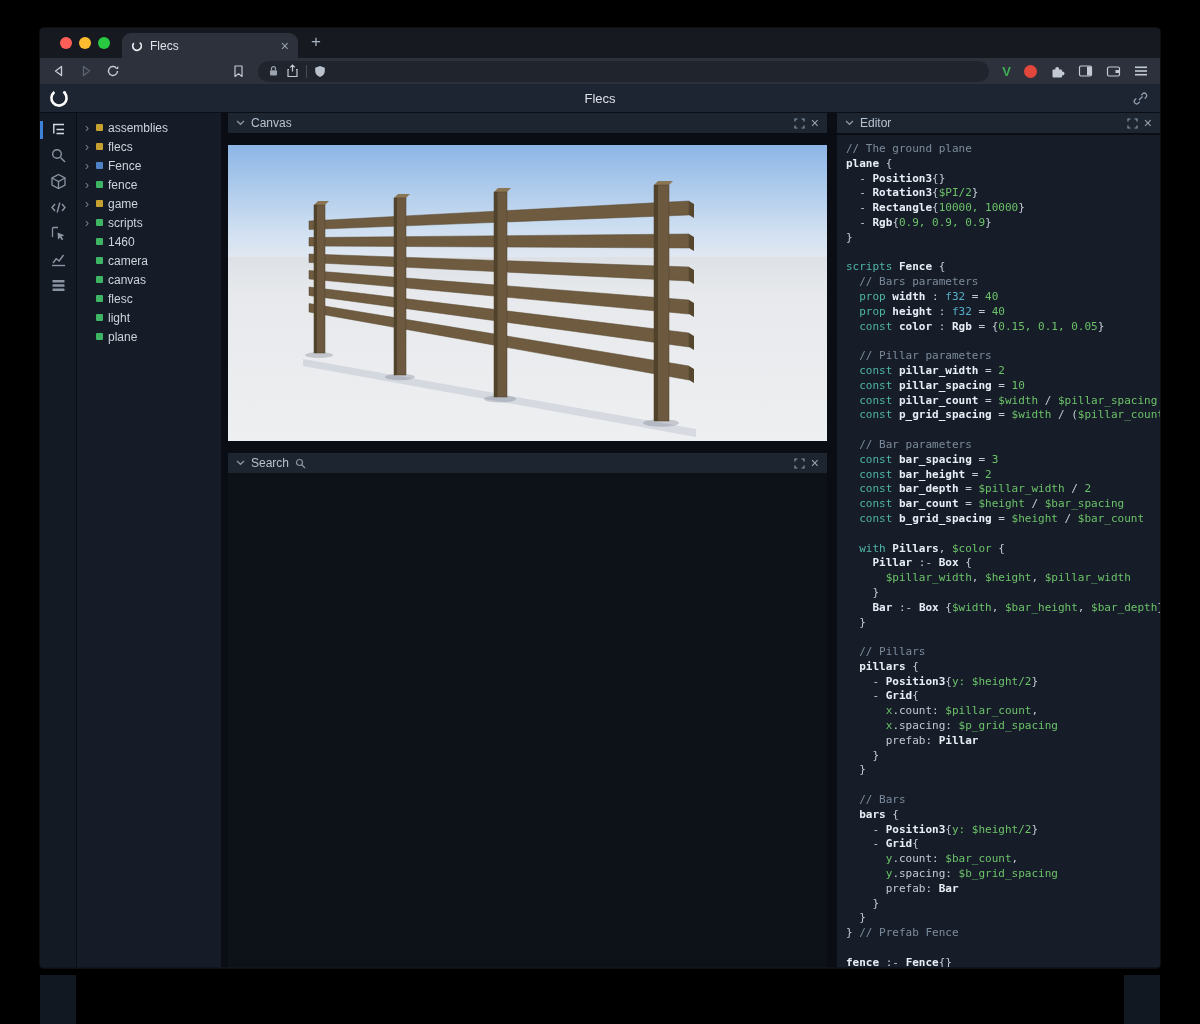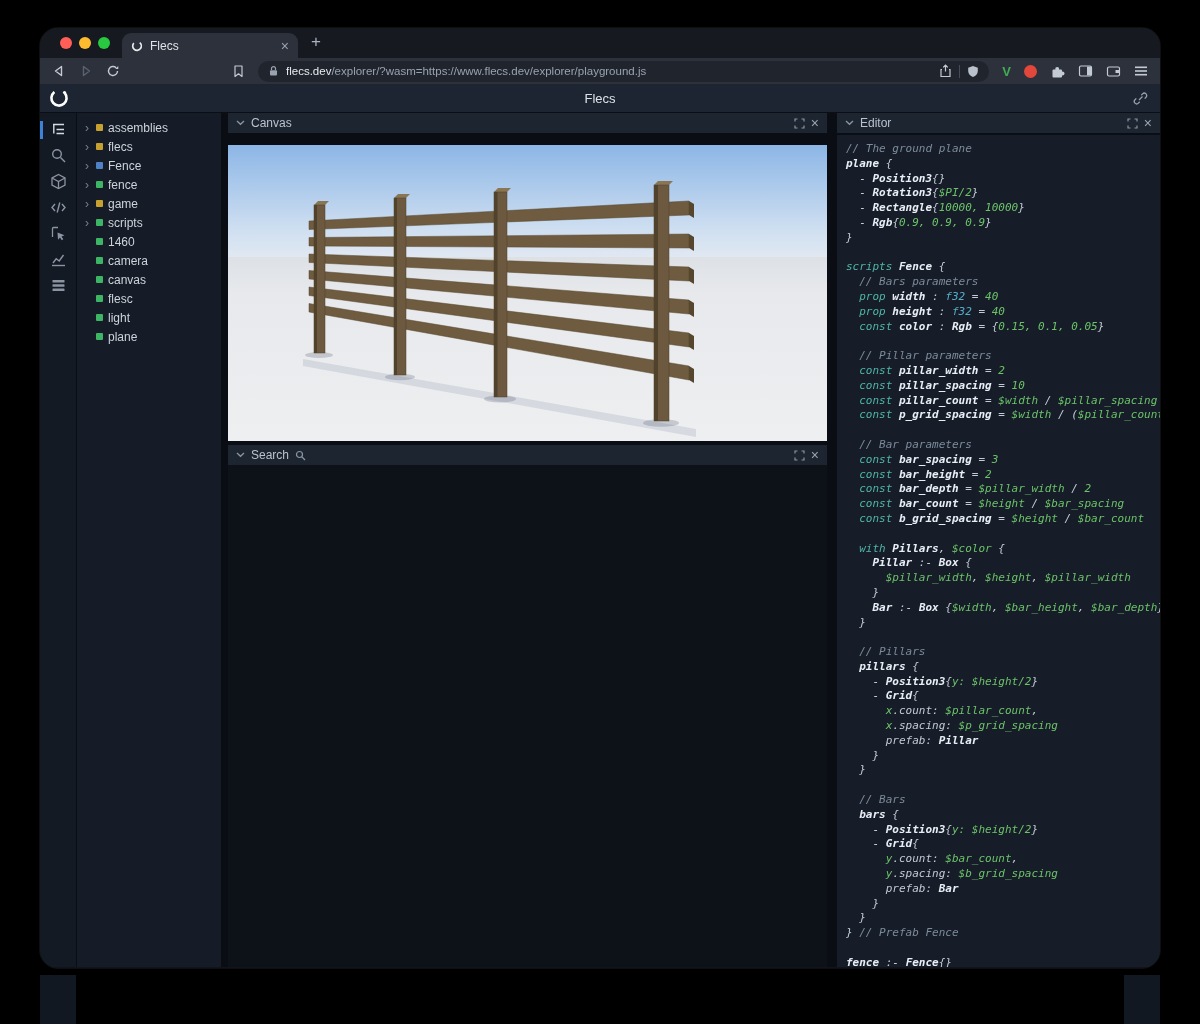--- a/index.html
+++ b/index.html
@@ -4,21 +4,21 @@
 <style>
   * { margin:0; padding:0; box-sizing:border-box; }
   html,body { width:1200px; height:1024px; background:#000; overflow:hidden;
               font-family:"Liberation Sans", sans-serif; }
 
   .bottom-frag { position:absolute; top:975px; width:36px; height:49px; background:#121822; }
   .bottom-frag.left  { left:40px; }
   .bottom-frag.right { left:1124px; }
 
   .window { position:absolute; left:40px; top:28px; width:1120px; height:940px;
-            background:#10151d; border-radius:18px; overflow:hidden;
+            background:#10151d; border-radius:4px; overflow:hidden;
             outline:1px solid rgba(255,255,255,0.06); }
 
   
   .titlebar { height:30px; background:#16191f; display:flex; align-items:flex-end; }
   .traffic { display:flex; gap:7px; align-items:center; padding:0 12px 9px 20px; }
   .tl { width:12px; height:12px; border-radius:50%; display:inline-block; }
   .tl.red    { background:var(--traffic-red,#ff5f57); }
   .tl.yellow { background:var(--traffic-yellow,#febc2e); }
   .tl.green  { background:var(--traffic-green,#28c840); }
 
@@ -71,27 +71,27 @@
   .panel-header { height:20px; background:#1d2530; display:flex; align-items:center; gap:6px;
                   padding:0 8px; font-size:12px; color:#b9c2cf; flex:none; }
   .ph-chev { color:#8a95a3; display:flex; }
   .ph-spacer { flex:1; }
   .ph-expand { color:#8a95a3; display:flex; }
   .ph-close { color:#9aa5b2; font-size:14px; line-height:1; }
 
   .viewport { margin-top:12px; height:296px; background:#e8eaec; overflow:hidden; flex:none; }
   .viewport svg { display:block; }
 
-  .search-header { margin-top:4px;padding-left:8px; }
+  .search-header { margin-top:12px;padding-left:8px; }
   .search-body { flex:1; background:#0d1219; }
 
   .editor-col { width:328px; display:flex; flex-direction:column; padding-left:5px; }
   .editor-body { flex:1; margin-top:2px; background:#161d28; overflow:hidden;
                  padding:7px 0 0 9px; font-family:"DejaVu Sans Mono", monospace;
-                 font-size:11px; line-height:14.8px;font-style:italic; }
+                 font-size:11px; line-height:14.8px; }
   .code-line { white-space:pre; height:14.8px; }
   .tk-c { color:var(--tok-comment,#7c8b9b); }
   .tk-k { color:var(--tok-keyword,#4fb5a7); }
   .tk-b { color:var(--tok-entity,#e9eef6); font-weight:bold; }
   .tk-g { color:var(--tok-value,#6cc269); }
   .tk-t { color:var(--tok-type,#56aecb); }
   .tk-p { color:var(--tok-plain,#c2cbd6); }
 
   svg { flex:none; }
 </style>
@@ -141,21 +141,20 @@
       <svg width="13" height="14" viewBox="0 0 13 14">
           <path d="M3 2h7v10.5L6.5 9.8 3 12.5z" fill="none" stroke="currentColor" stroke-width="1.2" stroke-linejoin="round"></path>
         </svg>
     </span>
 
     <div class="urlbar">
       <svg width="11" height="12" viewBox="0 0 11 12">
         <rect x="2" y="5.2" width="7" height="5.3" rx="1" fill="#9aa3b0"></rect>
         <path d="M3.5 5V3.6a2 2 0 0 1 4 0V5" fill="none" stroke="#9aa3b0" stroke-width="1.2"></path>
       </svg>
-      <span class="url-text"><span class="url-domain">flecs.dev</span><span class="url-rest">/explorer/?wasm=https://www.flecs.dev/explorer/playground.js</span></span>
       <span class="nav-icon">
         <svg width="13" height="14" viewBox="0 0 13 14">
             <path d="M6.5 1.5v6" stroke="currentColor" stroke-width="1.2" fill="none"></path>
             <path d="M4.2 3.4 6.5 1.2l2.3 2.2" stroke="currentColor" stroke-width="1.2" fill="none"></path>
             <path d="M3 5.5H2v7h9v-7h-1" stroke="currentColor" stroke-width="1.2" fill="none"></path>
           </svg>
       </span>
       <span class="url-div"></span>
       <span class="nav-icon">
         <svg width="12" height="13" viewBox="0 0 12 13">

